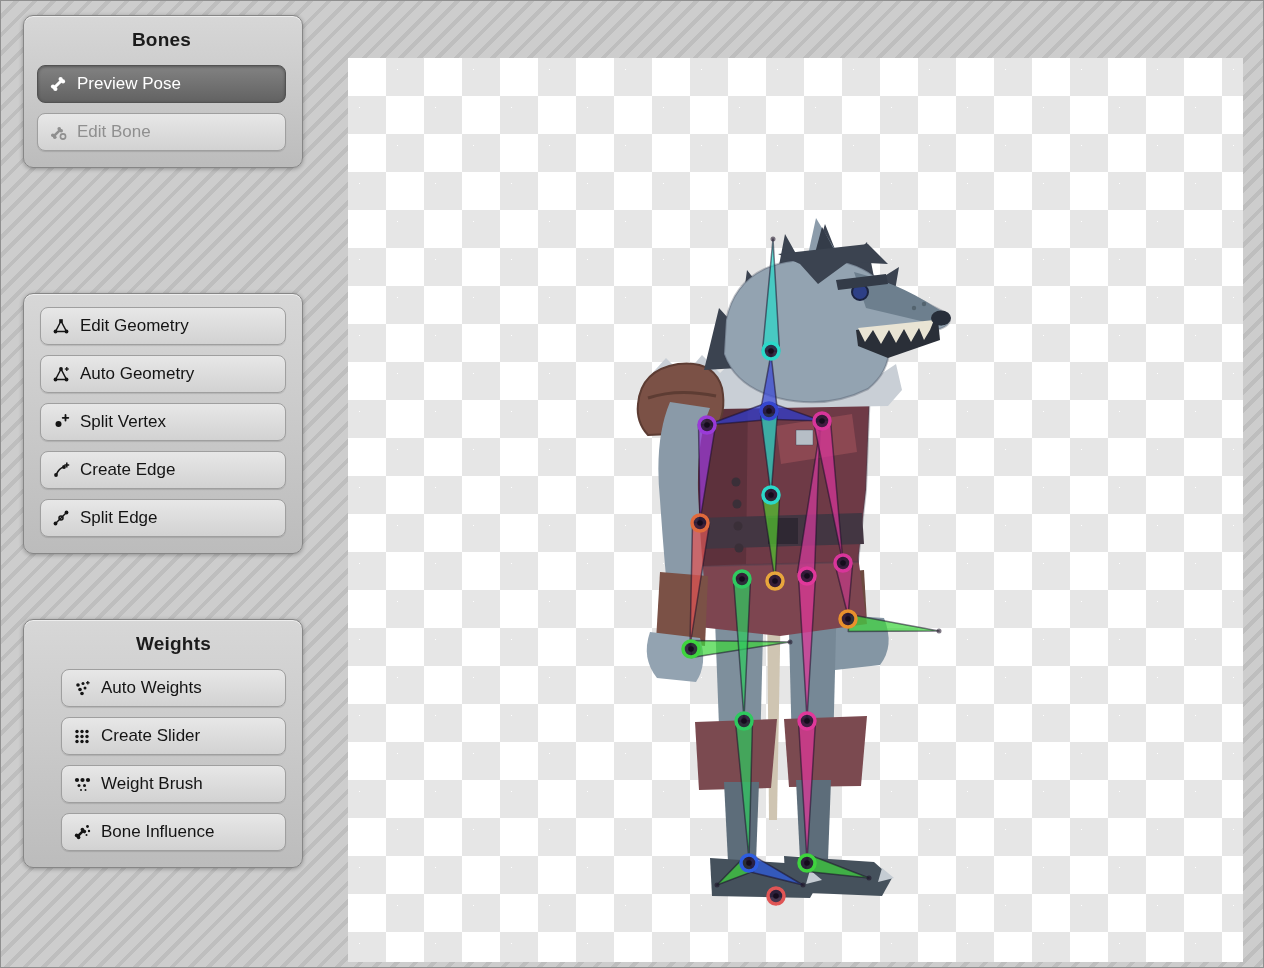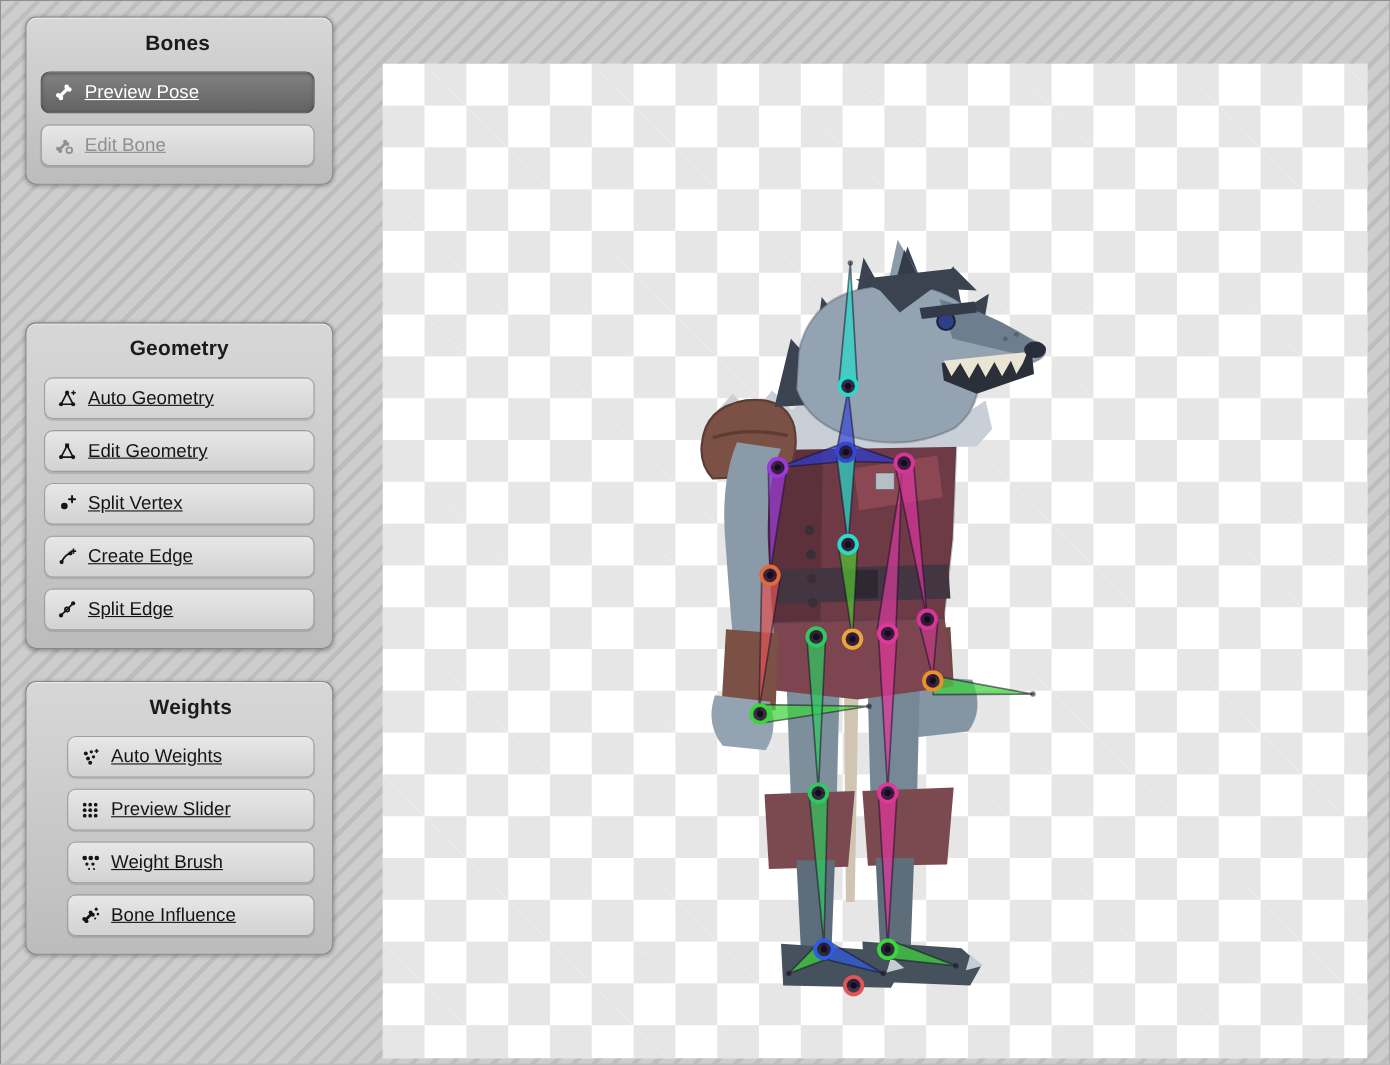--- a/index.html
+++ b/index.html
@@ -43,21 +43,20 @@
 
   .btn {
     display:flex; align-items:center; gap:9px;
     width:100%; height:38px; margin-top:10px;
     background:linear-gradient(#e7e7e7,#d2d2d2);
     border:1px solid #9f9f9f; border-radius:8px;
     font-family:"Liberation Sans", sans-serif;
     font-size:17px; color:#141414; text-align:left;
     padding:0 10px; cursor:pointer;
     box-shadow:0 1px 1px rgba(0,0,0,.12);
-    text-decoration:underline;
   }
   .btn:first-of-type { margin-top:0; }
   .btn .icon { width:20px; height:18px; display:inline-flex; align-items:center; justify-content:center; flex:0 0 20px; }
   .btn .icon svg { display:block; }
   .btn.selected {
     background:linear-gradient(#828282,#626262);
     border-color:#525252; color:#ffffff;
     box-shadow:inset 0 1px 3px rgba(0,0,0,.35);
   }
   .btn.disabled { color:#8f8f8f; }
@@ -244,46 +243,45 @@
               <circle cx="14" cy="13.5" r="2.6" fill="none" stroke="currentColor" stroke-width="1.6"></circle>
             </svg>
         </span>
         <span class="label">Edit Bone</span>
       </button>
 
 
     </section>
 
     <section class="panel" id="panel-geometry">
-      <h2 class="panel-title">Geometry</h2>
+
+      <button class="btn normal">
+        <span class="icon">
+          <svg width="18" height="18" viewBox="0 0 18 18">
+              <path d="M3.5,14.5 L9,4 L14.5,14.5 Z" fill="none" stroke="currentColor" stroke-width="1.5"></path>
+              <circle cx="3.5" cy="14.5" r="1.9" fill="currentColor"></circle>
+              <rect x="7.2" y="2.2" width="3.6" height="3.6" fill="currentColor"></rect>
+              <circle cx="14.5" cy="14.5" r="1.9" fill="currentColor"></circle>
+            </svg>
+        </span>
+        <span class="label">Edit Geometry</span>
+      </button>
 
       <button class="btn normal">
         <span class="icon">
           <svg width="18" height="18" viewBox="0 0 18 18">
               <path d="M3.5,14.5 L9,4 L14.5,14.5 Z" fill="none" stroke="currentColor" stroke-width="1.5"></path>
               <circle cx="3.5" cy="14.5" r="1.9" fill="currentColor"></circle>
               <circle cx="9" cy="4" r="1.9" fill="currentColor"></circle>
               <circle cx="14.5" cy="14.5" r="1.9" fill="currentColor"></circle>
               <line x1="14.8" y1="2" x2="14.8" y2="6" stroke="currentColor" stroke-width="1.3"></line>
               <line x1="12.8" y1="4" x2="16.8" y2="4" stroke="currentColor" stroke-width="1.3"></line>
             </svg>
         </span>
         <span class="label">Auto Geometry</span>
-      </button>
-
-      <button class="btn normal">
-        <span class="icon">
-          <svg width="18" height="18" viewBox="0 0 18 18">
-              <path d="M3.5,14.5 L9,4 L14.5,14.5 Z" fill="none" stroke="currentColor" stroke-width="1.5"></path>
-              <circle cx="3.5" cy="14.5" r="1.9" fill="currentColor"></circle>
-              <rect x="7.2" y="2.2" width="3.6" height="3.6" fill="currentColor"></rect>
-              <circle cx="14.5" cy="14.5" r="1.9" fill="currentColor"></circle>
-            </svg>
-        </span>
-        <span class="label">Edit Geometry</span>
       </button>
 
       <button class="btn normal">
         <span class="icon">
           <svg width="18" height="18" viewBox="0 0 18 18">
               <circle cx="6.5" cy="11" r="3" fill="currentColor"></circle>
               <line x1="13.5" y1="2" x2="13.5" y2="7.6" stroke="currentColor" stroke-width="1.8" stroke-linecap="round"></line>
               <line x1="10.7" y1="4.8" x2="16.3" y2="4.8" stroke="currentColor" stroke-width="1.8" stroke-linecap="round"></line>
             </svg>
         </span>
@@ -341,21 +339,21 @@
               <circle cx="9" cy="4.5" r="1.7" fill="currentColor"></circle>
               <circle cx="14" cy="4.5" r="1.7" fill="currentColor"></circle>
               <circle cx="4" cy="9.5" r="1.7" fill="currentColor"></circle>
               <circle cx="9" cy="9.5" r="1.7" fill="currentColor"></circle>
               <circle cx="14" cy="9.5" r="1.7" fill="currentColor"></circle>
               <circle cx="4" cy="14.5" r="1.7" fill="currentColor"></circle>
               <circle cx="9" cy="14.5" r="1.7" fill="currentColor"></circle>
               <circle cx="14" cy="14.5" r="1.7" fill="currentColor"></circle>
             </svg>
         </span>
-        <span class="label">Preview Slider</span>
+        <span class="label">Create Slider</span>
       </button>
 
       <button class="btn normal">
         <span class="icon">
           <svg width="18" height="18" viewBox="0 0 18 18">
               <circle cx="4" cy="5" r="2.1" fill="currentColor"></circle>
               <circle cx="9.5" cy="5" r="2.1" fill="currentColor"></circle>
               <circle cx="15" cy="5" r="2.1" fill="currentColor"></circle>
               <circle cx="6" cy="10.5" r="1.5" fill="currentColor"></circle>
               <circle cx="11.5" cy="10.5" r="1.5" fill="currentColor"></circle>

